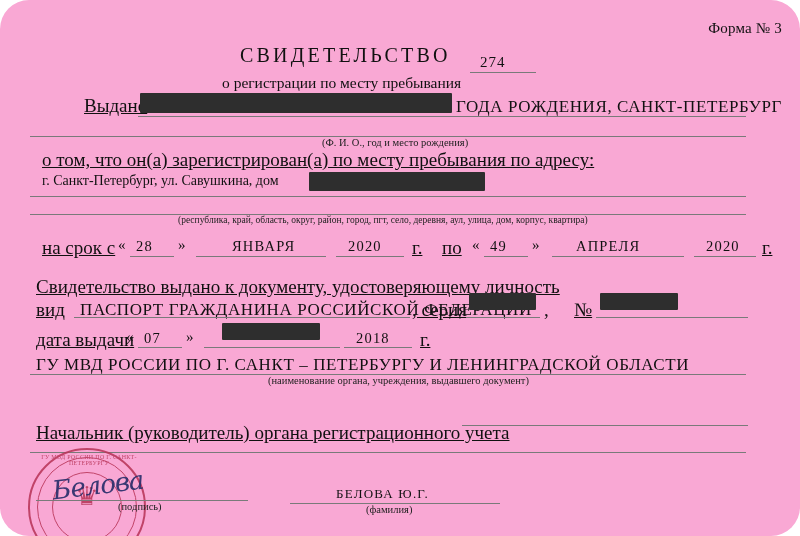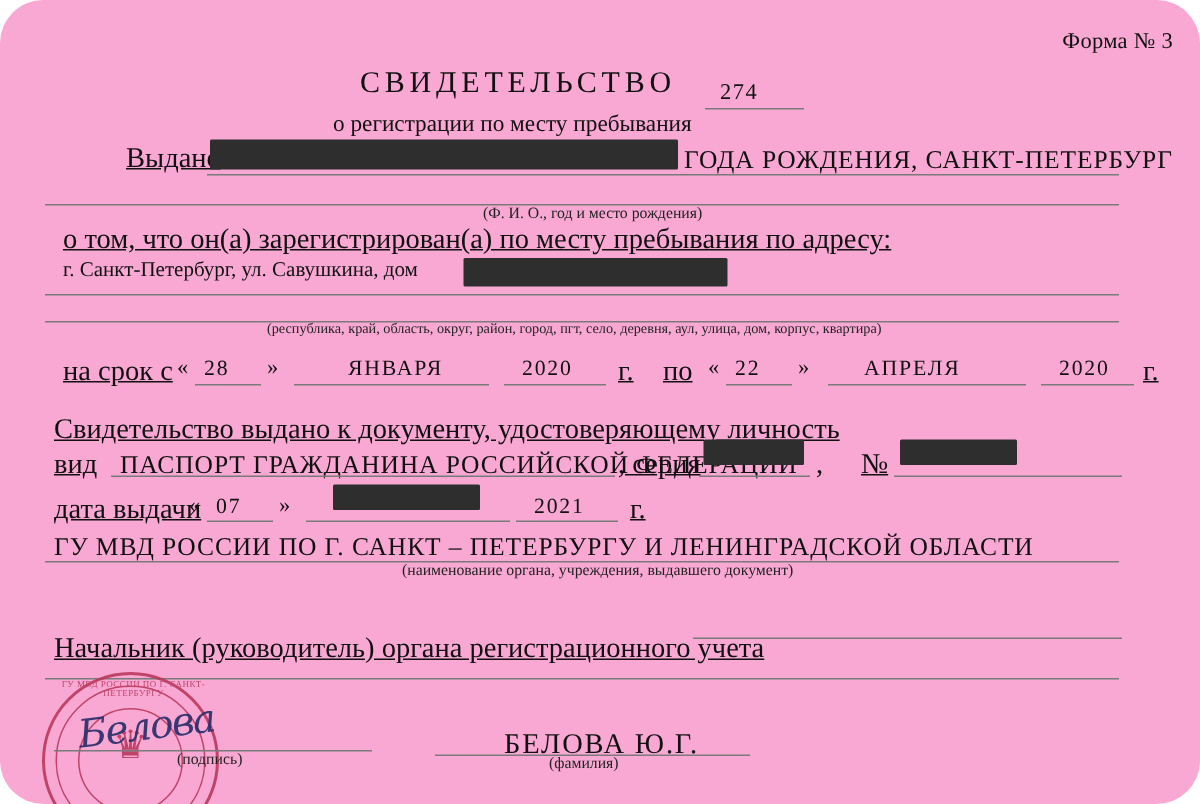--- a/index.html
+++ b/index.html
@@ -127,21 +127,21 @@
     top: 470px;
     font-family: "DejaVu Serif", serif;
     font-style: italic;
     font-size: 26px;
     color: #2a2f6b;
     transform: rotate(-7deg);
     opacity: 0.92;
     letter-spacing: -1px;
   }
   .fam-name {
-    font-size: 19px;
+    font-size: 13px;
     letter-spacing: 1.2px;
   }
 </style>
 </head>
 <body>
 
 <div class="doc">
 
   <div class="t form-no" style="right:18px; top:20px;">Форма № 3</div>
 
@@ -186,21 +186,21 @@
   <div class="line" style="left:196px; top:256px; width:130px;"></div>
 
   <div class="t val-bold" style="left:348px; top:238px;">2020</div>
   <div class="line" style="left:336px; top:256px; width:68px;"></div>
 
   <div class="t lbl" style="left:412px; top:237px;">г.</div>
 
   <div class="t lbl" style="left:442px; top:237px;">по</div>
 
   <div class="t quote" style="left:472px; top:237px;">«</div>
-  <div class="t val-bold" style="left:490px; top:238px;">22</div>
+  <div class="t val-bold" style="left:490px; top:238px;">49</div>
   <div class="t quote" style="left:532px; top:237px;">»</div>
   <div class="line" style="left:484px; top:256px; width:44px;"></div>
 
   <div class="t val-bold" style="left:576px; top:238px;">АПРЕЛЯ</div>
   <div class="line" style="left:552px; top:256px; width:132px;"></div>
 
   <div class="t val-bold" style="left:706px; top:238px;">2020</div>
   <div class="line" style="left:694px; top:256px; width:62px;"></div>
 
   <div class="t lbl" style="left:762px; top:237px;">г.</div>
@@ -225,21 +225,21 @@
   <div class="t lbl" style="left:36px; top:329px;">дата выдачи</div>
 
   <div class="t quote" style="left:126px; top:329px;">«</div>
   <div class="t val-bold" style="left:144px; top:330px;">07</div>
   <div class="t quote" style="left:186px; top:329px;">»</div>
   <div class="line" style="left:138px; top:347px; width:44px;"></div>
 
   <div class="redact" style="left:222px; top:323px; width:98px; height:17px;"></div>
   <div class="line" style="left:204px; top:347px; width:136px;"></div>
 
-  <div class="t val-bold" style="left:356px; top:330px;">2021</div>
+  <div class="t val-bold" style="left:356px; top:330px;">2018</div>
   <div class="line" style="left:344px; top:347px; width:68px;"></div>
 
   <div class="t lbl" style="left:420px; top:329px;">г.</div>
 
   <div class="t val-caps" style="left:36px; top:355px;">ГУ  МВД  РОССИИ  ПО  Г. САНКТ – ПЕТЕРБУРГУ  И  ЛЕНИНГРАДСКОЙ ОБЛАСТИ</div>
   <div class="line" style="left:30px; top:374px; width:716px;"></div>
 
   <div class="t lbl-sm" style="left:268px; top:375px;">(наименование органа, учреждения, выдавшего документ)</div>
 
   <div class="t lbl" style="left:36px; top:406px;margin-top:16px;">Начальник (руководитель) органа регистрационного учета</div>

